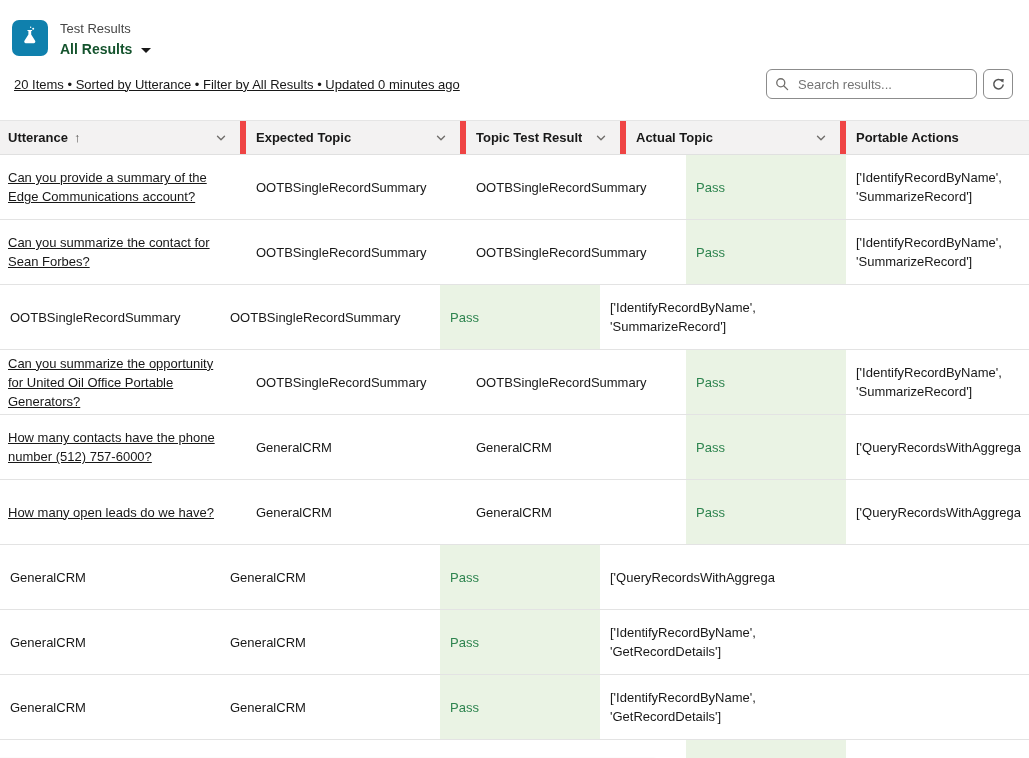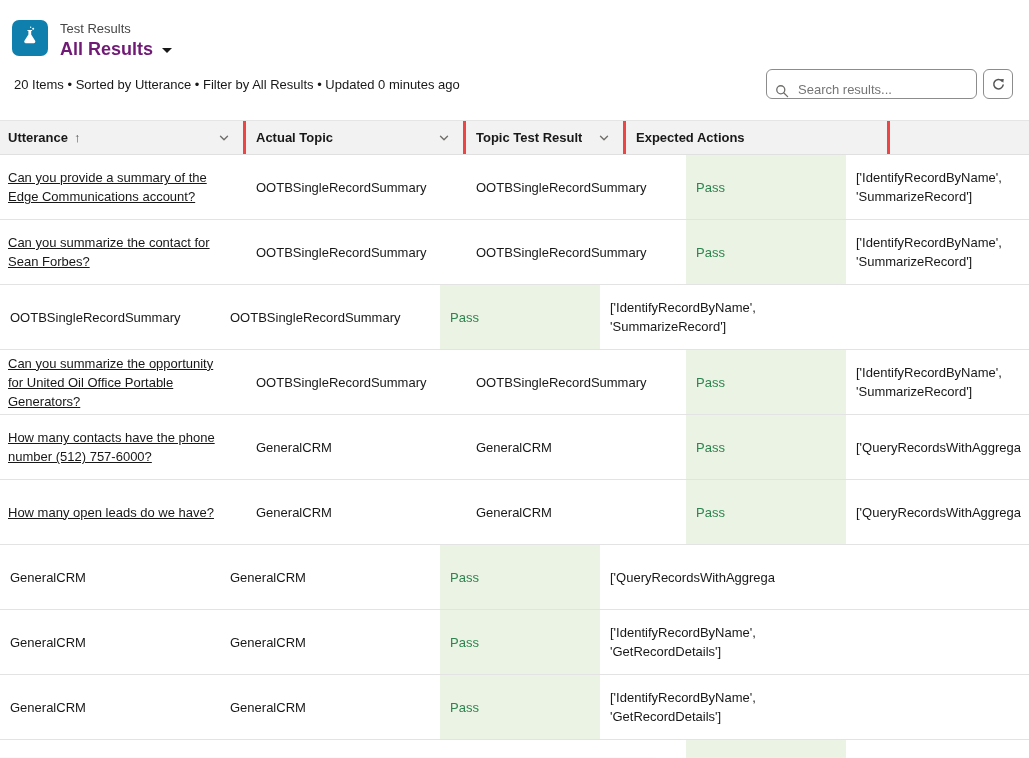--- a/index.html
+++ b/index.html
@@ -11,53 +11,53 @@
 
   
   .app-header { display: flex; align-items: flex-start; padding: 12px 16px 0 12px; height: 50px; }
   .obj-icon {
     width: 36px; height: 36px; border-radius: 7px; background: var(--icon-bg, #0f80ad);
     display: flex; align-items: center; justify-content: center; flex: none;
   }
   .titles { margin-left: 12px; }
   .app-label { font-size: 13px; color: #464646; line-height: 15px; margin-top: 1px; }
   .view-row { display: flex; align-items: center; margin-top: 3px; cursor: pointer; }
-  .view-label { font-size: 18px; font-weight: 700; line-height: 20px; color: #701a75; }
+  .view-label { font-size: 14px; font-weight: 700; line-height: 20px; color: #14532d; }
   .dd-arrow {
     width: 0; height: 0; border-left: 5px solid transparent; border-right: 5px solid transparent;
     border-top: 5px solid #181818; margin-left: 9px; margin-top: 3px;
   }
 
   
   .toolbar { display: flex; justify-content: space-between; align-items: center; height: 52px; padding: 0 16px 0 14px; }
-  .summary { font-size: 13px; color: #181818; }
+  .summary { font-size: 13px; color: #181818; text-decoration: underline; }
   .toolbar-right { display: flex; align-items: center; gap: 6px; }
   .searchbox {
-    display: flex; align-items: flex-end; width: 211px; height: 30px;
+    display: flex; align-items: center; width: 211px; height: 30px;
     border: 1px solid #8c8c8c; border-radius: 6px; background: #fff; padding: 0 8px;
   }
   .searchbox input {
     border: none; outline: none; font-size: 13px; font-family: inherit; width: 100%;
     margin-left: 7px; color: #181818; background: transparent;
   }
   .searchbox input::placeholder { color: #757575; }
   .refresh-btn {
     width: 30px; height: 30px; border: 1px solid #8c8c8c; border-radius: 6px; background: #fff;
     display: flex; align-items: center; justify-content: center; cursor: pointer; padding: 0;
   }
 
   
   .table { margin-top: 10px; width: 1110px; }
   .thead {
     display: flex; height: 35px; background: #f3f2f2;
     border-top: 1px solid #e5e5e5; border-bottom: 1px solid #e0e0e0;
   }
   .hcell {
     display: flex; align-items: center; justify-content: space-between;
-    padding: 0 12px 0 10px; border-right: 3px solid #ef4444;
+    padding: 0 12px 0 10px; border-right: 6px solid #ef4444;
     font-weight: 700; font-size: 13px; color: #181818; cursor: pointer;
   }
   .hcell.first { padding-left: 8px; }
   .hlabel-group { display: flex; align-items: center; gap: 6px; overflow: hidden; white-space: nowrap; }
   .sort-arrow { font-size: 13px; font-weight: 400; color: #514f4d; }
   .chev { flex: none; display: flex; }
 
   .col-utterance { width: 246px; }
   .col-expected  { width: 220px; }
   .col-actual    { width: 220px; }
@@ -138,46 +138,56 @@
           <span>Utterance</span>
           <span class="sort-arrow">↑</span>
         </span>
         <span class="chev">
           <svg width="14" height="14" viewBox="0 0 16 16">
               <path d="M4 6 l4 4 l4 -4" fill="none" stroke="#706e6b" stroke-width="1.6" stroke-linecap="round" stroke-linejoin="round"></path>
             </svg>
         </span>
       </div>
 
-
-      <div class="hcell col-actual">
-        <span class="hlabel-group">
-          <span>Actual Topic</span>
+      <div class="hcell col-expected">
+        <span class="hlabel-group">
+          <span>Expected Topic</span>
         </span>
         <span class="chev">
           <svg width="14" height="14" viewBox="0 0 16 16">
               <path d="M4 6 l4 4 l4 -4" fill="none" stroke="#706e6b" stroke-width="1.6" stroke-linecap="round" stroke-linejoin="round"></path>
             </svg>
         </span>
       </div>
 
       <div class="hcell col-result">
         <span class="hlabel-group">
           <span>Topic Test Result</span>
         </span>
         <span class="chev">
           <svg width="14" height="14" viewBox="0 0 16 16">
               <path d="M4 6 l4 4 l4 -4" fill="none" stroke="#706e6b" stroke-width="1.6" stroke-linecap="round" stroke-linejoin="round"></path>
             </svg>
         </span>
       </div>
 
+      <div class="hcell col-actual">
+        <span class="hlabel-group">
+          <span>Actual Topic</span>
+        </span>
+        <span class="chev">
+          <svg width="14" height="14" viewBox="0 0 16 16">
+              <path d="M4 6 l4 4 l4 -4" fill="none" stroke="#706e6b" stroke-width="1.6" stroke-linecap="round" stroke-linejoin="round"></path>
+            </svg>
+        </span>
+      </div>
+
       <div class="hcell col-actions">
         <span class="hlabel-group">
-          <span>Expected Actions</span>
+          <span>Portable Actions</span>
         </span>
 
       </div>
 
     </div>
 
     <div id="table-body">
   <div class="trow">
     <div class="tcell first col-utterance">
       <span class="txt">Can you provide a summary of the Edge Communications account?</span>

